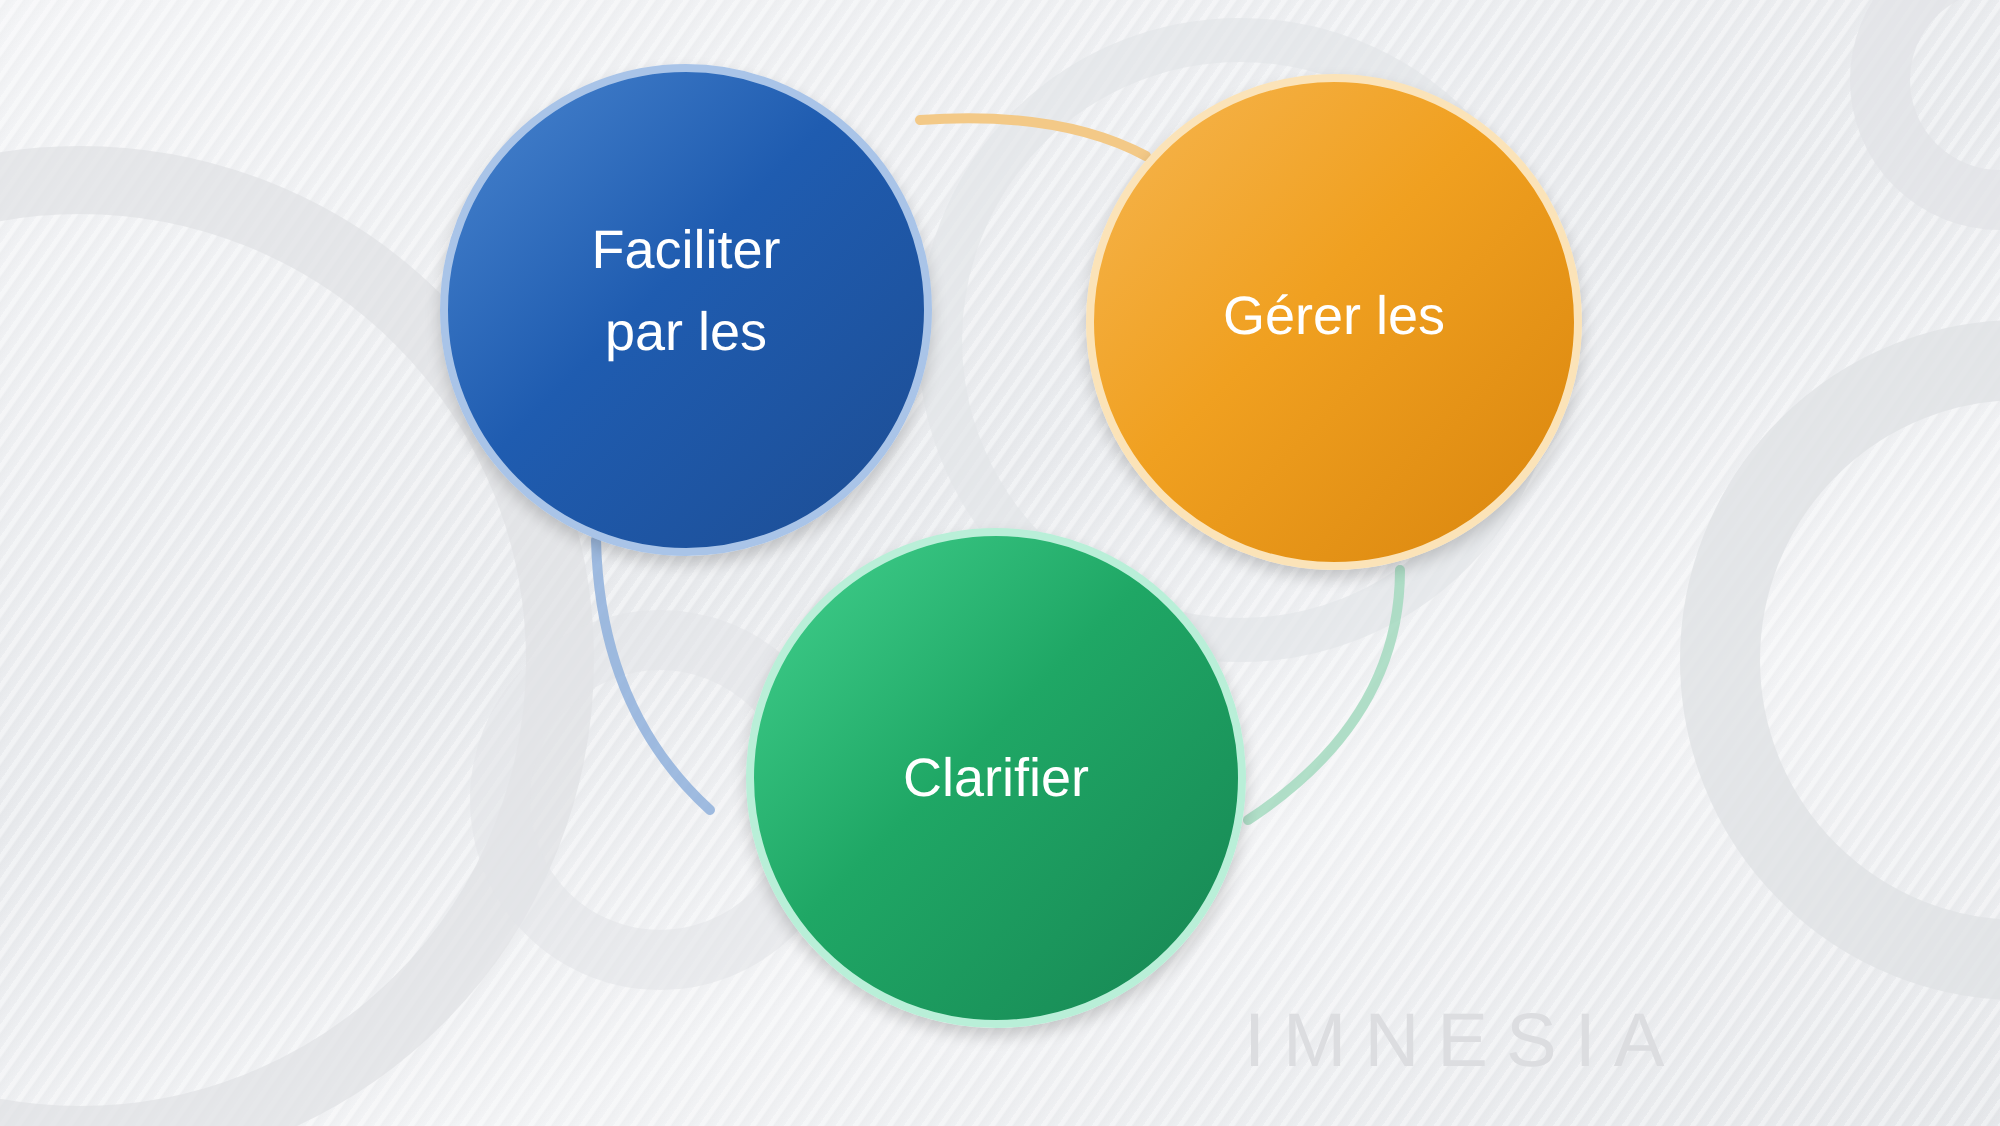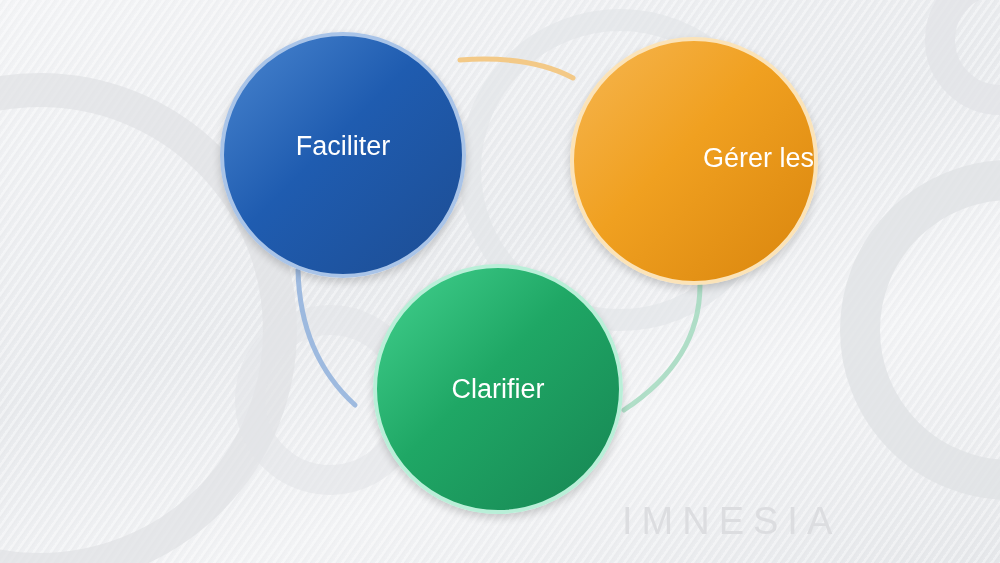--- a/index.html
+++ b/index.html
@@ -8,22 +8,22 @@
     font-family:"Liberation Sans",sans-serif;}
   .streaks{position:absolute;inset:0;
     background:repeating-linear-gradient(125deg,rgba(255,255,255,0.35) 0px,rgba(255,255,255,0.35) 2px,rgba(0,0,0,0.015) 3px,rgba(0,0,0,0) 7px);}
   svg.bg{position:absolute;left:0;top:0;}
   .circle{position:absolute;border-radius:50%;display:flex;align-items:center;justify-content:center;text-align:center;
     color:#fff;font-size:27px;line-height:41px;box-sizing:border-box;
     box-shadow:0 4px 8px rgba(0,0,0,0.18);}
   .circle .txt{display:flex;flex-direction:column;}
   #c-blue{left:220px;top:32px;width:246px;height:246px;border:4px solid #a9c4e8;
     background:linear-gradient(135deg,#4a86d0 0%,#1f5cb0 45%,#1d4d93 100%);}
-  #c-orange{left:570px;top:37px;width:248px;height:248px;border:4px solid #fbe3b8;
-    background:linear-gradient(135deg,#f6b651 0%,#f0a020 45%,#d9850d 100%);justify-content:flex-end;}
+  #c-orange{left:543px;top:37px;width:248px;height:248px;border:4px solid #fbe3b8;
+    background:linear-gradient(135deg,#f6b651 0%,#f0a020 45%,#d9850d 100%);}
   #c-green{left:373px;top:264px;width:250px;height:250px;border:4px solid #b9efd8;
     background:linear-gradient(135deg,#43d28f 0%,#1fa765 45%,#178553 100%);}
   #c-blue .txt{margin-top:-18px;}
   #c-orange .txt{margin-top:-6px;}
   .watermark{position:absolute;left:622px;top:500px;font-size:38px;letter-spacing:9px;color:#dcdde0;font-weight:300;}
 </style>
 </head>
 <body>
 
 <div class="streaks"></div>
@@ -36,20 +36,21 @@
   <circle cx="330" cy="400" r="80" fill="none" stroke="#e3e5e8" stroke-width="30" opacity="0.6"></circle>
 
   <path d="M460 60 Q530 55 573 78" fill="none" stroke="#f3c987" stroke-width="5" stroke-linecap="round"></path>
   <path d="M700 285 Q700 360 624 410" fill="none" stroke="#9fd8bb" stroke-width="5" stroke-linecap="round" opacity="0.8"></path>
   <path d="M298 270 Q300 355 355 405" fill="none" stroke="#8fb0dc" stroke-width="5" stroke-linecap="round" opacity="0.85"></path>
 </svg>
 
 <div class="circle" id="c-blue">
   <div class="txt">
     <span>Faciliter</span>
+    <span>par les</span>
   </div>
 </div>
 
 <div class="circle" id="c-orange">
   <div class="txt">
     <span>Gérer les</span>
   </div>
 </div>
 
 <div class="circle" id="c-green">

